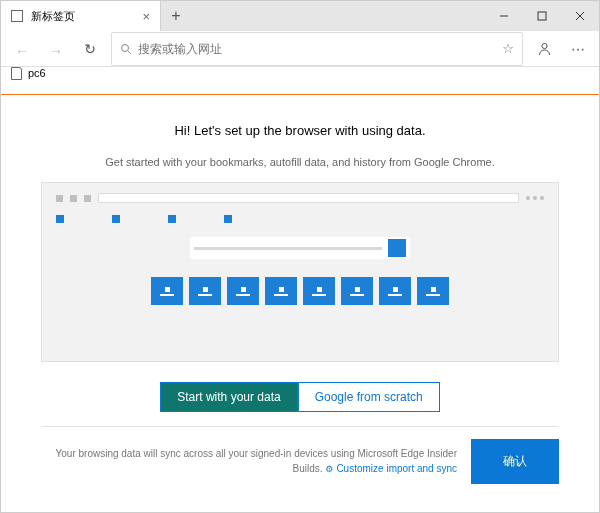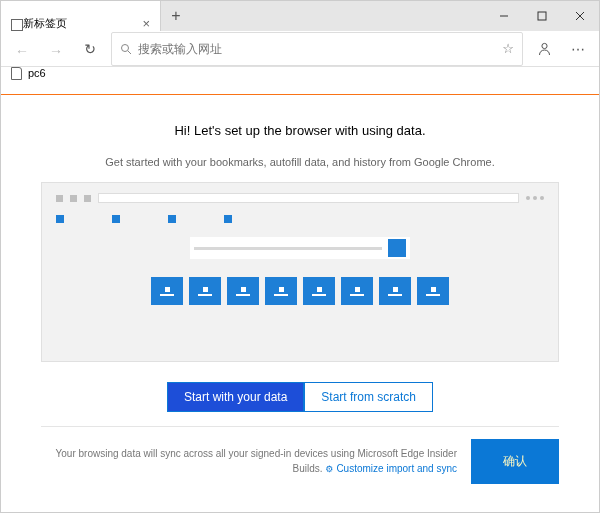--- a/index.html
+++ b/index.html
@@ -1,18 +1,18 @@
 <!DOCTYPE html>
 <html><head>
 <meta charset="utf-8">
 <style>
 *{margin:0;padding:0;box-sizing:border-box;font-family:"Segoe UI","Microsoft YaHei",sans-serif}
 body{background:#fff;width:600px;height:513px;overflow:hidden;border:1px solid #ccc}
 .titlebar{height:30px;display:flex;align-items:stretch;background:#e6e6e6}
-.tab{display:flex;align-items:flex-end;background:#fff;padding:0 10px;gap:0;font-size:11px;border-right:1px solid #d0d0d0;min-width:160px}
+.tab{display:flex;align-items:center;background:#fff;padding:0 10px;gap:8px;font-size:11px;border-right:1px solid #d0d0d0;min-width:160px}
 .tab-icon{width:12px;height:12px;border:1px solid #666;display:inline-block}
 .tab-close{margin-left:auto;font-size:13px;color:#666;cursor:pointer}
 .newtab{width:30px;display:flex;align-items:center;justify-content:center;font-size:16px;color:#555;cursor:pointer}
 .wincontrols{margin-left:auto;display:flex}
 .wc{width:38px;display:flex;align-items:center;justify-content:center;font-size:11px;color:#333;cursor:pointer}
 .toolbar{height:36px;display:flex;align-items:center;padding:0 8px;gap:8px;border-bottom:1px solid #e0e0e0}
 .tbtn{width:26px;height:26px;display:flex;align-items:center;justify-content:center;color:#555;font-size:14px;cursor:pointer}
 .tbtn.disabled{color:#bbb}
 .addr{flex:1;height:34px;border:1px solid #ddd;border-radius:2px;display:flex;align-items:center;padding:0 8px;gap:6px}
 .addr input{flex:1;border:none;outline:none;font-size:12px;color:#777}
@@ -32,21 +32,21 @@
 .ibsq{width:8px;height:8px;background:#1e7fd6}
 .isearch{width:220px;height:22px;background:#fff;margin:0 auto 18px;display:flex;align-items:center;padding:0 4px}
 .isline{flex:1;height:3px;background:#d8d8d8;margin-right:6px}
 .isbtn{width:18px;height:18px;background:#1e7fd6}
 .itiles{display:flex;justify-content:center;gap:6px}
 .itile{width:32px;height:28px;background:#1e7fd6;display:flex;flex-direction:column;align-items:center;justify-content:center;gap:2px}
 .itd{width:5px;height:5px;background:#fff}
 .itl{width:14px;height:2px;background:#fff}
 .btns{display:flex;justify-content:center;margin:20px 0 14px}
 .btn{font-size:12px;padding:7px 16px;cursor:pointer}
-.btn.primary{background:#1d4ed8;color:#fff;border:1px solid #0b78d6}
+.btn.primary{background:#0f766e;color:#fff;border:1px solid #0b78d6}
 .btn.secondary{background:#fff;color:#0b78d6;border:1px solid #0b78d6}
 .footer{border-top:1px solid #e5e5e5;display:flex;align-items:center;padding:12px 0 0;gap:14px}
 .ftxt{font-size:10px;color:#777;text-align:right;line-height:1.5;flex:1}
 .flink{color:#0b78d6;cursor:pointer}
 .flink::before{content:"⚙";margin-right:3px;font-size:9px}
 .confirm{background:#0b78d6;color:#fef9c3;font-size:12px;padding:14px 32px;cursor:pointer}
 svg{display:block}
 </style>
 </head>
 <body>
@@ -163,21 +163,21 @@
         </div>
       <div class="itile">
           <span class="itd"></span>
           <span class="itl"></span>
         </div>
     </div>
   </div>
 
   <div class="btns">
     <div class="btn primary">Start with your data</div>
-    <div class="btn secondary">Start from scratch</div>
+    <div class="btn secondary">Google from scratch</div>
   </div>
 
   <div class="footer">
     <div class="ftxt">
       <span>Your browsing data will sync across all your signed-in devices using Microsoft Edge Insider Builds.</span>
       <span class="flink">Customize import and sync</span>
     </div>
     <div class="confirm">确认</div>
   </div>
 </div>

